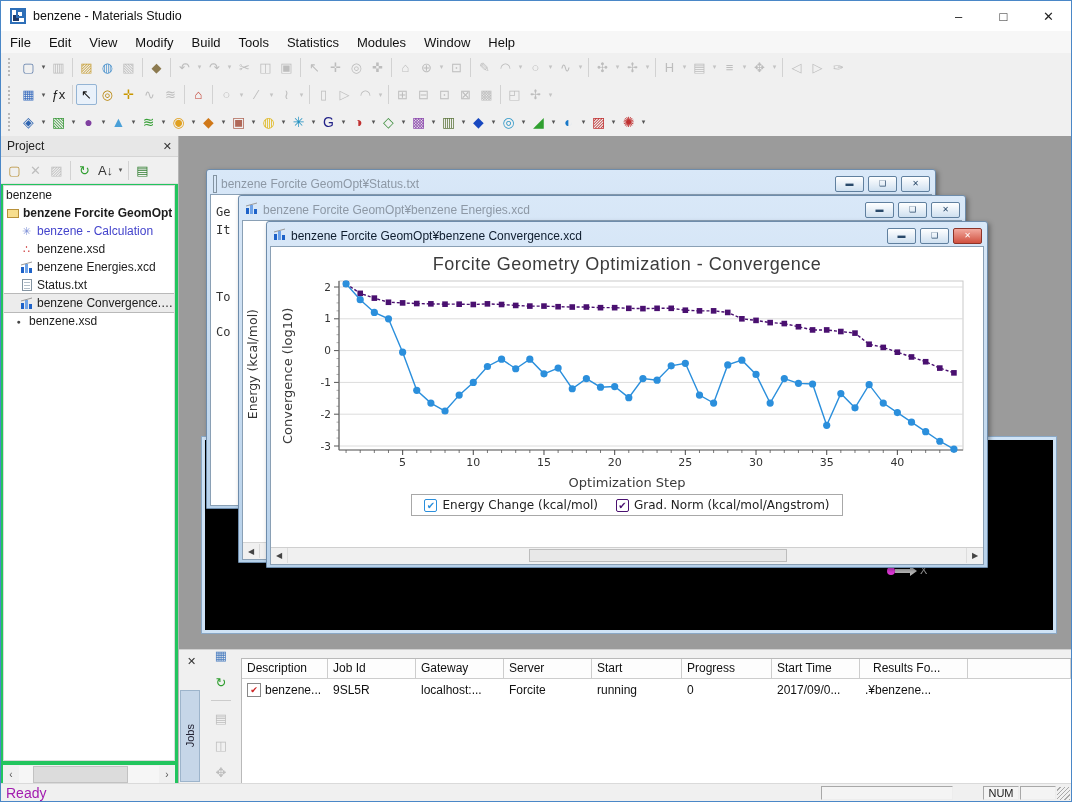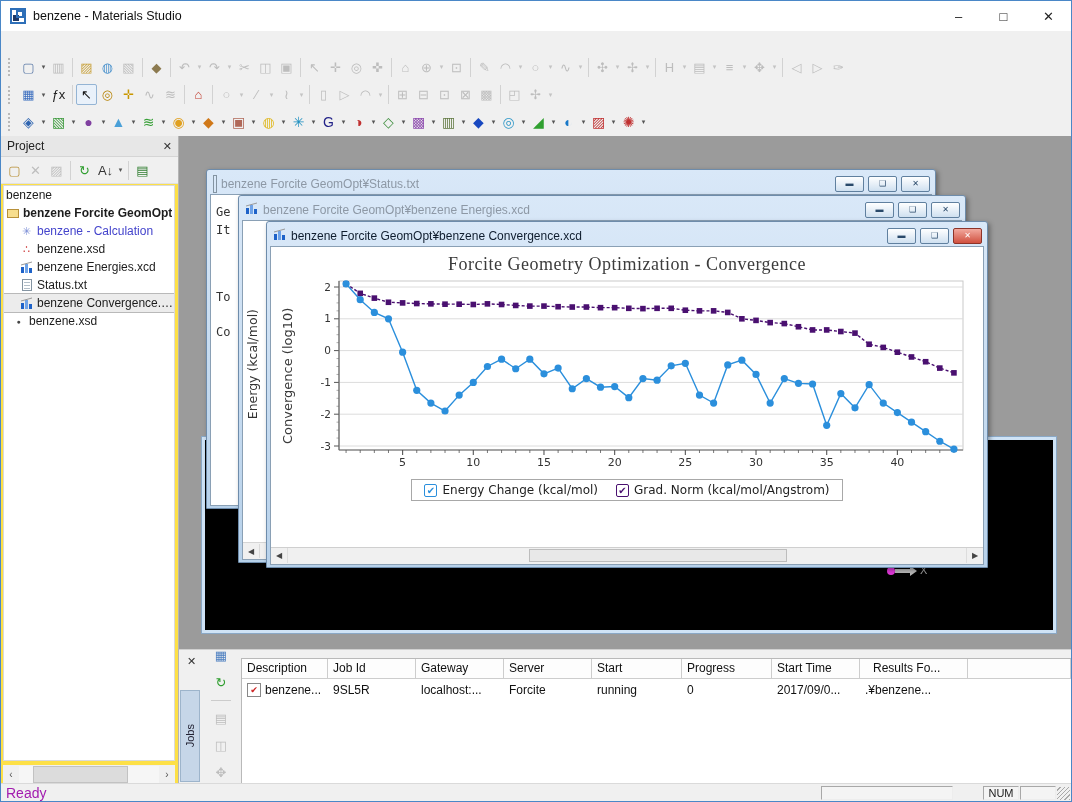--- a/index.html
+++ b/index.html
@@ -26,21 +26,21 @@
   .tbgroup{display:flex;align-items:center;}
   .tbi{width:21px;height:21px;display:flex;align-items:center;justify-content:center;border-radius:2px;}
   .tbi .gl{font-size:13px;line-height:1;color:#6e6e6e;}
   #tb3 .tbi .gl{font-size:14px;}
   .tbi.dis .gl{color:#bdbdbd !important;}
   .tbi.act{background:#e9f1fa;border:1px solid #94b4d4;width:19px;height:19px;}
   .dd{width:9px;font-size:7px;color:#555;text-align:center;}
   .dd.dis{color:#c4c4c4;}
   .sep{width:1px;height:19px;background:#d2d2d2;margin:0 3px;}
   
-  #project{position:absolute;left:0;top:135px;width:178px;height:650px;background:#fde047;border-right:1px solid #b5b5b5;box-sizing:border-box;}
+  #project{position:absolute;left:0;top:135px;width:178px;height:650px;background:#22c55e;border-right:1px solid #b5b5b5;box-sizing:border-box;}
   #project-header{height:20px;background:#e7e7e7;border-bottom:1px solid #d5d5d5;display:flex;align-items:center;padding:0 6px;}
   #project-header .t{font-size:12px;color:#222;}
   #project-header .x{margin-left:auto;font-size:11px;color:#333;}
   #ptb{height:26px;display:flex;align-items:center;padding-left:3px;border-bottom:1px solid #e0e0e0;background:#f0f0f0;}
   #tree{position:absolute;left:2px;right:3px;top:49px;bottom:25px;background:#fff;border:1px solid #dadada;overflow:hidden;}
   .ti{height:18px;display:flex;align-items:center;font-size:12px;color:#1c1c1c;white-space:nowrap;}
   .ti .ico{width:15px;margin-right:3px;display:inline-flex;justify-content:center;font-size:11px;flex:none;}
   .ti .lbl{overflow:hidden;text-overflow:ellipsis;}
   .ti.bold{font-weight:bold;}
   .ti.sel{background:#ececec;outline:1px solid #b9b9b9;}
@@ -79,21 +79,21 @@
   #win-status{left:27px;top:33px;width:730px;height:340px;z-index:2;}
   #win-status .mcontent{height:310px;}
   .frag{position:absolute;left:5px;font-family:"DejaVu Sans Mono",monospace;font-size:12px;color:#333;}
   #win-energies{left:59px;top:59px;width:728px;height:368px;z-index:3;}
   #win-energies .mcontent{height:338px;}
   .vlabel{position:absolute;left:2px;top:88px;writing-mode:vertical-rl;transform:rotate(180deg);font-size:12.5px;color:#333;font-family:"DejaVu Sans",sans-serif;}
   .estrip{position:absolute;left:0;right:0;bottom:0;height:16px;background:#f0f0f0;border-top:1px solid #d5d5d5;display:flex;align-items:center;}
   .estrip .arr{width:16px;height:14px;display:flex;align-items:center;justify-content:center;font-size:8px;color:#444;border-right:1px solid #d9d9d9;}
   #win-convergence{left:87px;top:85px;width:722px;height:347px;z-index:4;}
   #win-convergence .mcontent{height:317px;}
-  #c-title{margin-top:7px;text-align:center;font-size:18px;color:#3c3c3c;font-family:Liberation Serif, serif;letter-spacing:.5px;}
+  #c-title{margin-top:7px;text-align:center;font-size:18px;color:#3c3c3c;font-family:Liberation Sans, sans-serif;letter-spacing:.5px;}
   #chart-row{display:flex;align-items:center;margin:2px 0 0 6px;}
   #c-ylabel{width:20px;height:180px;display:flex;align-items:center;justify-content:center;writing-mode:vertical-rl;transform:rotate(180deg);
             font-size:13px;color:#3a3a3a;font-family:"DejaVu Sans",sans-serif;}
   #c-xlabel{text-align:center;font-size:13px;color:#3a3a3a;margin-top:0;font-family:"DejaVu Sans",sans-serif;}
   #legendwrap{text-align:center;margin-top:4px;}
   #legend{display:inline-flex;align-items:center;border:1px solid #a8a8a8;padding:3px 12px;background:#fff;}
   .litem{display:flex;align-items:center;font-size:12px;color:#222;font-family:"DejaVu Sans",sans-serif;}
   .litem + .litem{margin-left:18px;}
   .cbx{width:13px;height:13px;border:1px solid;border-radius:2px;display:flex;align-items:center;justify-content:center;
        font-size:10px;font-weight:bold;margin-right:5px;background:#fff;box-sizing:border-box;}
@@ -145,20 +145,32 @@
         </span>
       <span class="wc">
           <span>□</span>
         </span>
       <span class="wc">
           <span>✕</span>
         </span>
     </div>
   </div>
 
+  <div id="menubar">
+    <span class="menu-item">File</span>
+    <span class="menu-item">Edit</span>
+    <span class="menu-item">View</span>
+    <span class="menu-item">Modify</span>
+    <span class="menu-item">Build</span>
+    <span class="menu-item">Tools</span>
+    <span class="menu-item">Statistics</span>
+    <span class="menu-item">Modules</span>
+    <span class="menu-item">Window</span>
+    <span class="menu-item">Help</span>
+  </div>
 
   <div class="tbrow" id="tb1">
       <span class="grip"></span>
       <span class="tbgroup">
         <span class="tbi">
           <span class="gl" style="color: rgb(93, 123, 168);">▢</span>
         </span>
         <span class="dd">▾</span>
       </span>
       <span class="tbgroup">
@@ -931,20 +943,21 @@
                 <circle cx="557.9772727272727" cy="130.84" r="3.6" fill="#2b8fdc"></circle>
                 <circle cx="572.1136363636364" cy="107.626" r="3.6" fill="#2b8fdc"></circle>
                 <circle cx="586.25" cy="126.07" r="3.6" fill="#2b8fdc"></circle>
                 <circle cx="600.3863636363636" cy="135.61" r="3.6" fill="#2b8fdc"></circle>
                 <circle cx="614.5227272727273" cy="145.15" r="3.6" fill="#2b8fdc"></circle>
                 <circle cx="628.6590909090909" cy="154.69" r="3.6" fill="#2b8fdc"></circle>
                 <circle cx="642.7954545454545" cy="164.23" r="3.6" fill="#2b8fdc"></circle>
                 <circle cx="656.9318181818182" cy="172.17999999999998" r="3.6" fill="#2b8fdc"></circle>
               </svg></div>
         </div>
+        <div id="c-xlabel">Optimization Step</div>
         <div id="legendwrap">
           <div id="legend">
             <span class="litem">
               <span class="cbx" id="cbx1" style="border-color: rgb(43, 143, 220); color: rgb(43, 143, 220);">✔</span>
               <span>Energy Change (kcal/mol)</span>
             </span>
             <span class="litem">
               <span class="cbx" id="cbx2" style="border-color: rgb(74, 16, 112); color: rgb(74, 16, 112);">✔</span>
               <span>Grad. Norm (kcal/mol/Angstrom)</span>
             </span>

